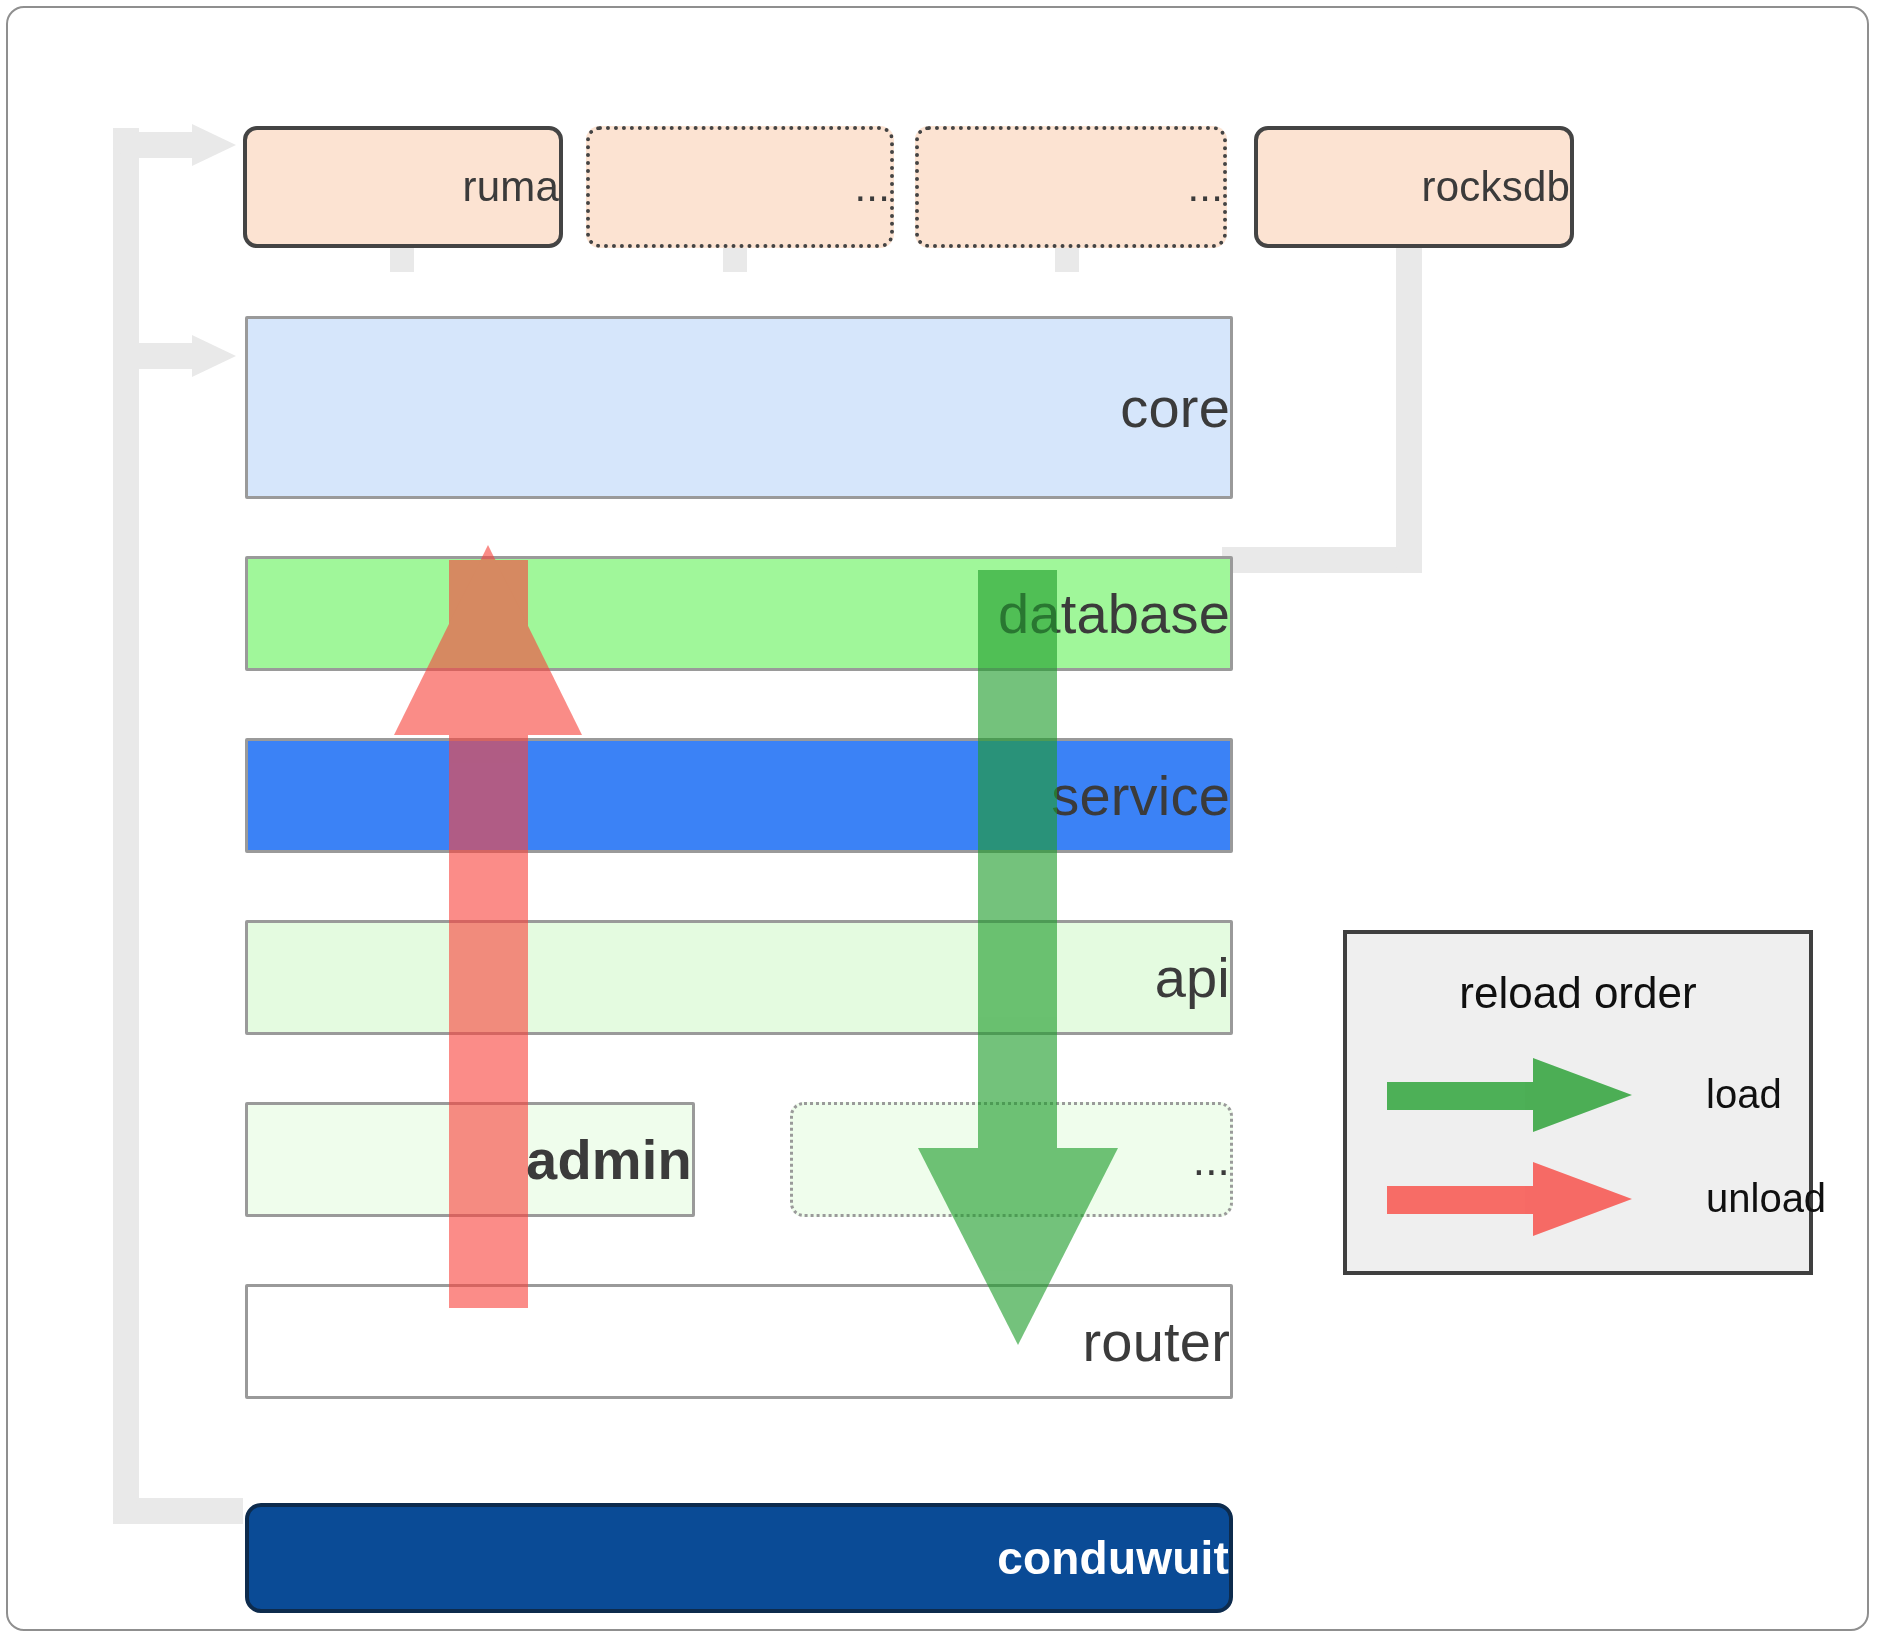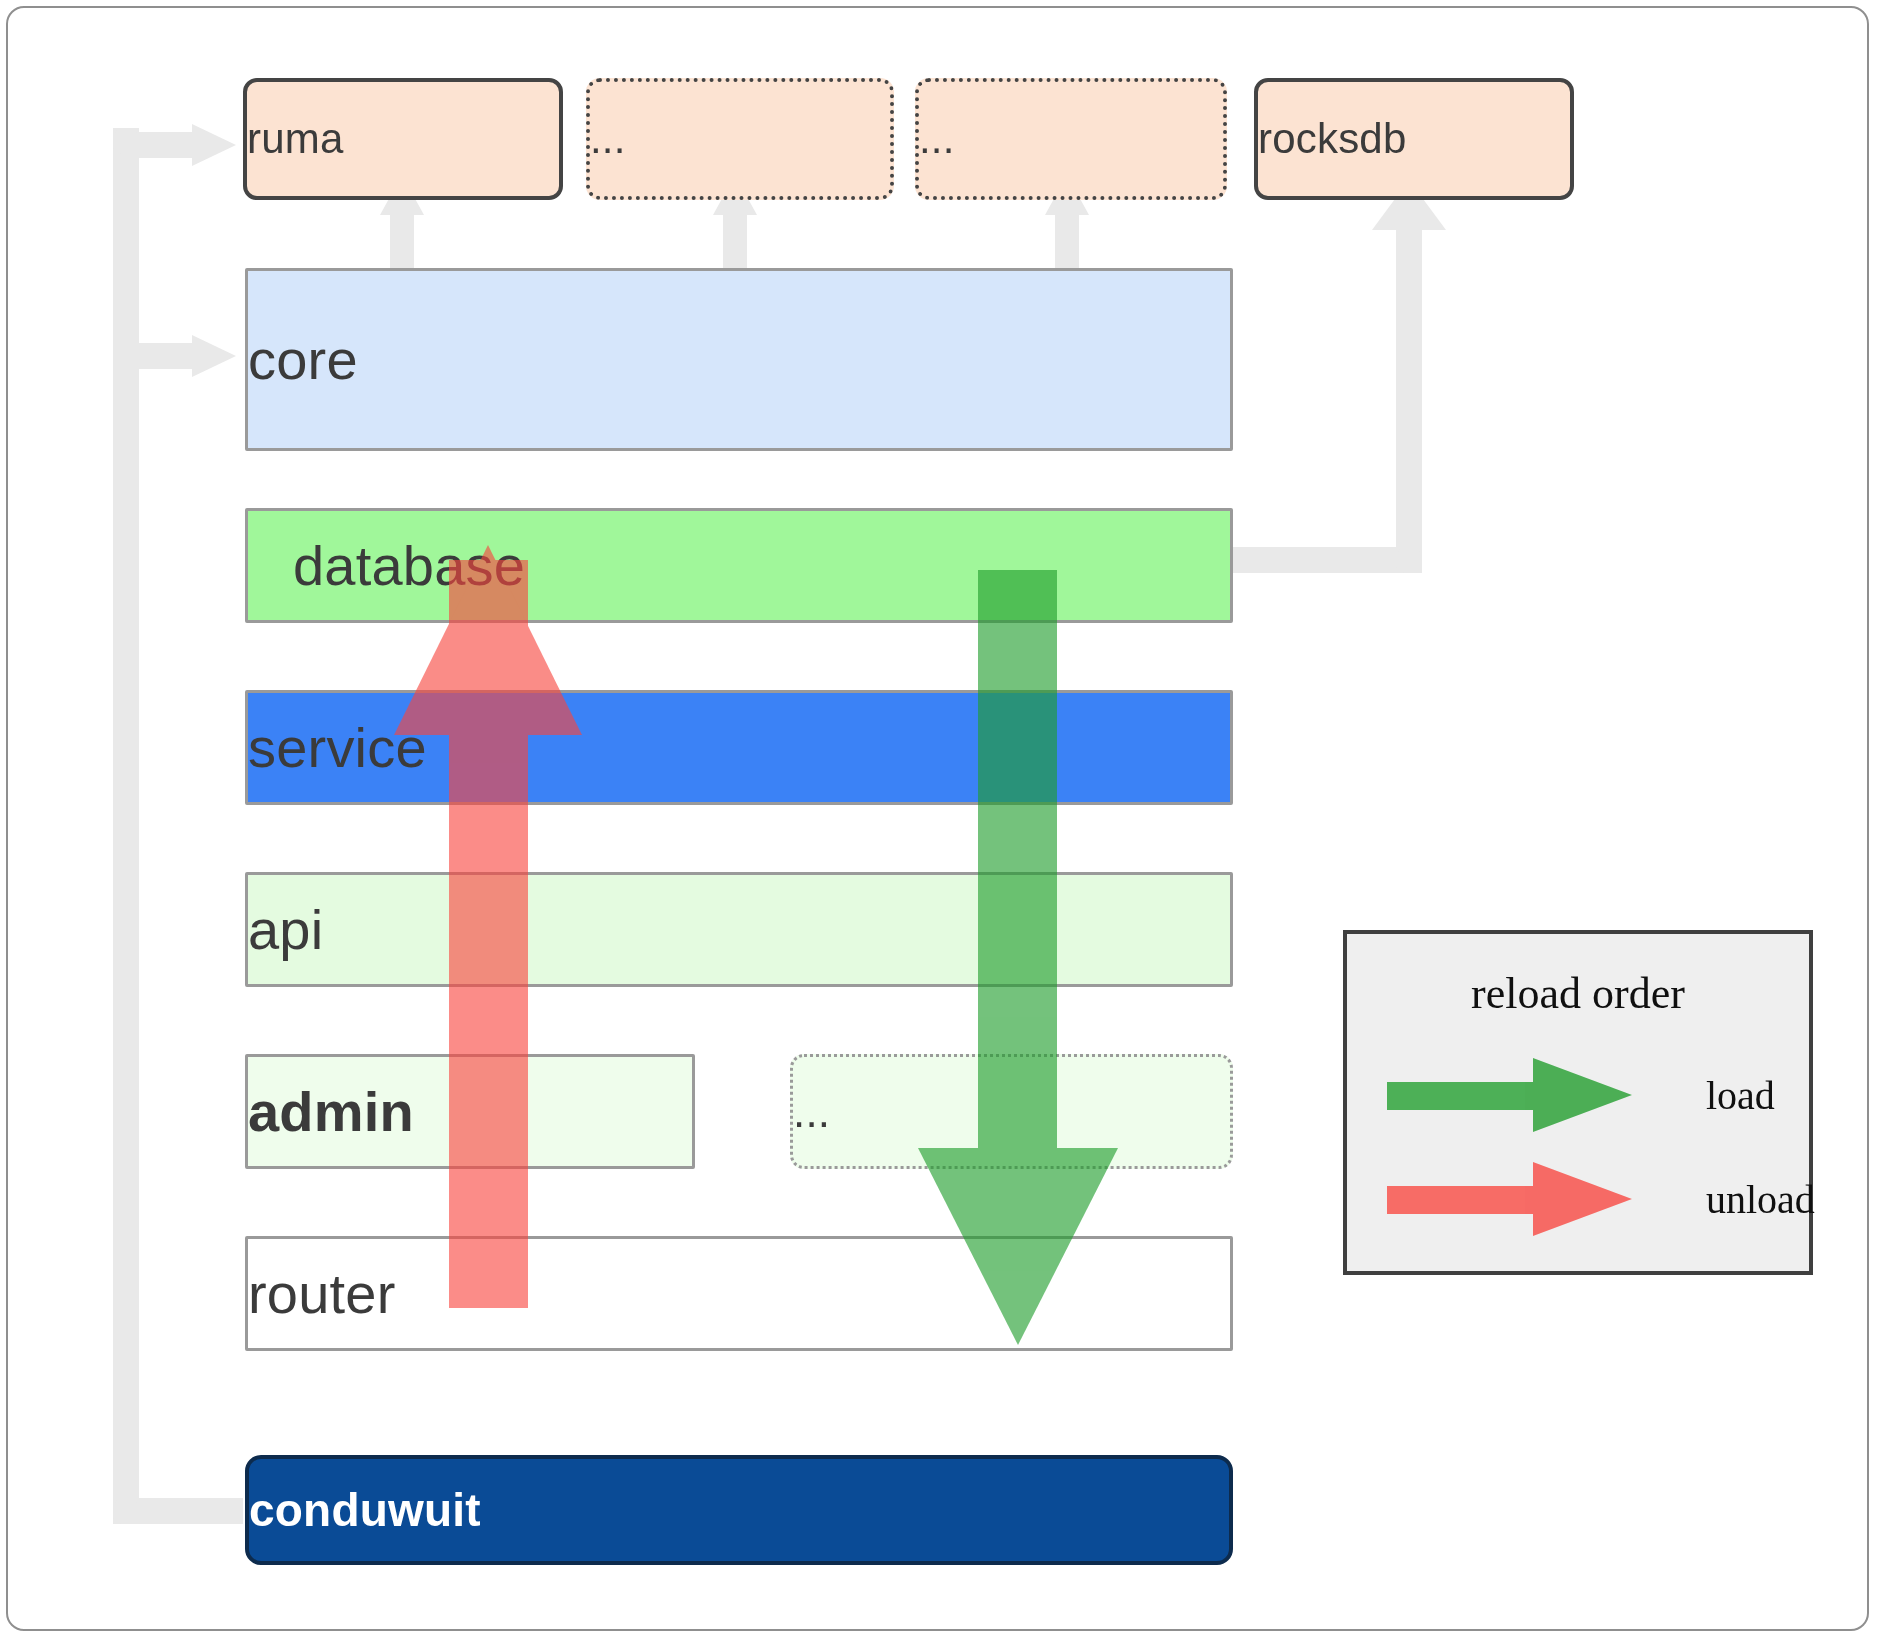--- a/index.html
+++ b/index.html
@@ -24,24 +24,25 @@
     border: 2px solid #8f8f8f;
     border-radius: 18px;
     background: #ffffff;
     box-sizing: border-box;
   }
   .node {
     position: absolute;
     box-sizing: border-box;
     display: flex;
     align-items: center;
-    justify-content: flex-start;
+    justify-content: flex-end;
     font-size: 40px;
     color: #3b3b3b;
     letter-spacing: 0.2px;
+    margin-top: 48px;
   }
   .node.top {
     border-radius: 14px;
     background: #fce3d2;
     font-size: 42px;
   }
   .node.solid-dark {
     border: 4px solid #444444;
   }
   .node.dotted-dark {
@@ -195,21 +196,21 @@
       <rect x="449" y="560" width="79" height="748" fill="#f8463f"></rect>
       <polygon points="488,545 582,735 394,735" fill="#f8463f"></polygon>
     </g>
 
     <g opacity="0.62">
       <rect x="978" y="570" width="79" height="660" fill="#1f9d2b"></rect>
       <polygon points="1018,1345 918,1148 1118,1148" fill="#1f9d2b"></polygon>
     </g>
   </svg>
 
-  <div class="legend-box" style="left:1343px; top:930px; width:470px; height:345px;font-family:Liberation Serif, serif;">
+  <div class="legend-box" style="left:1343px; top:930px; width:470px; height:345px;">
     <div class="legend-title" style="top:34px; left:0;">reload order</div>
 
     <svg style="position:absolute; left:40px; top:122px;" width="250" height="78" viewBox="0 0 250 78">
       <g opacity="0.78">
         <rect x="0" y="26" width="185" height="28" fill="#1f9d2b"></rect>
         <polygon points="245,39 146,2 146,76" fill="#1f9d2b"></polygon>
       </g>
     </svg>
     <div class="legend-label" style="left:316px; top:138px;">load</div>
 

